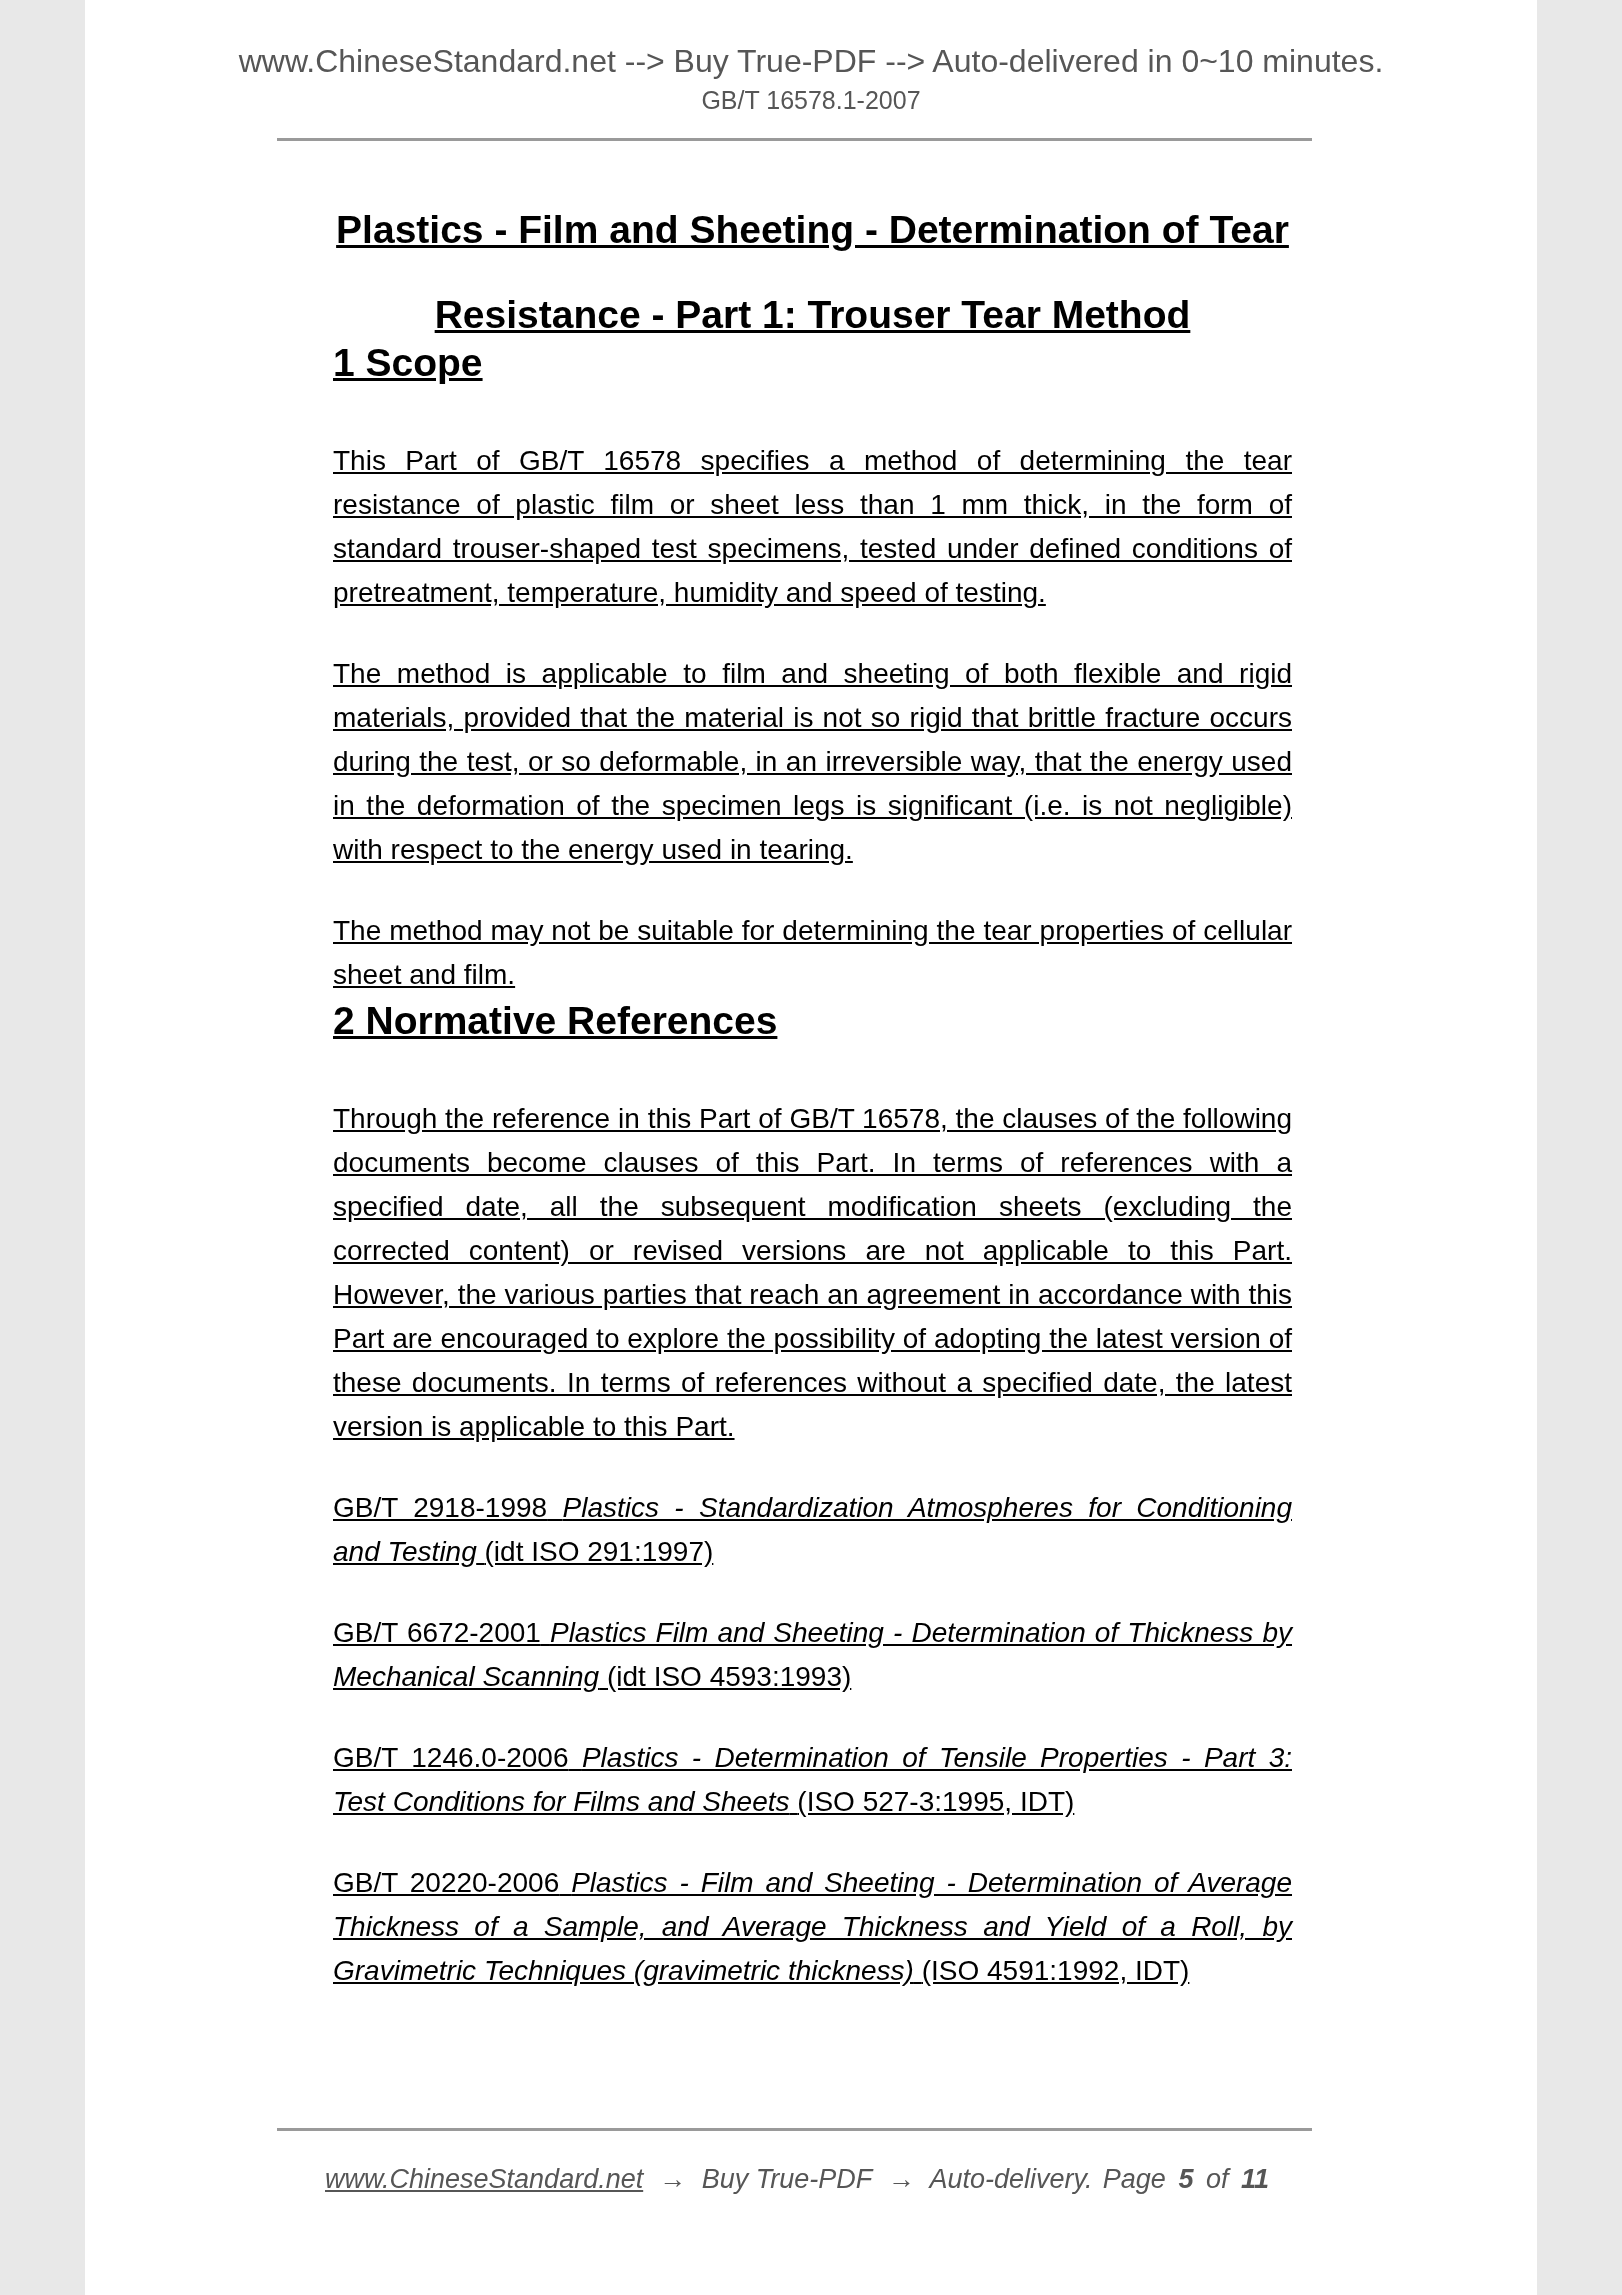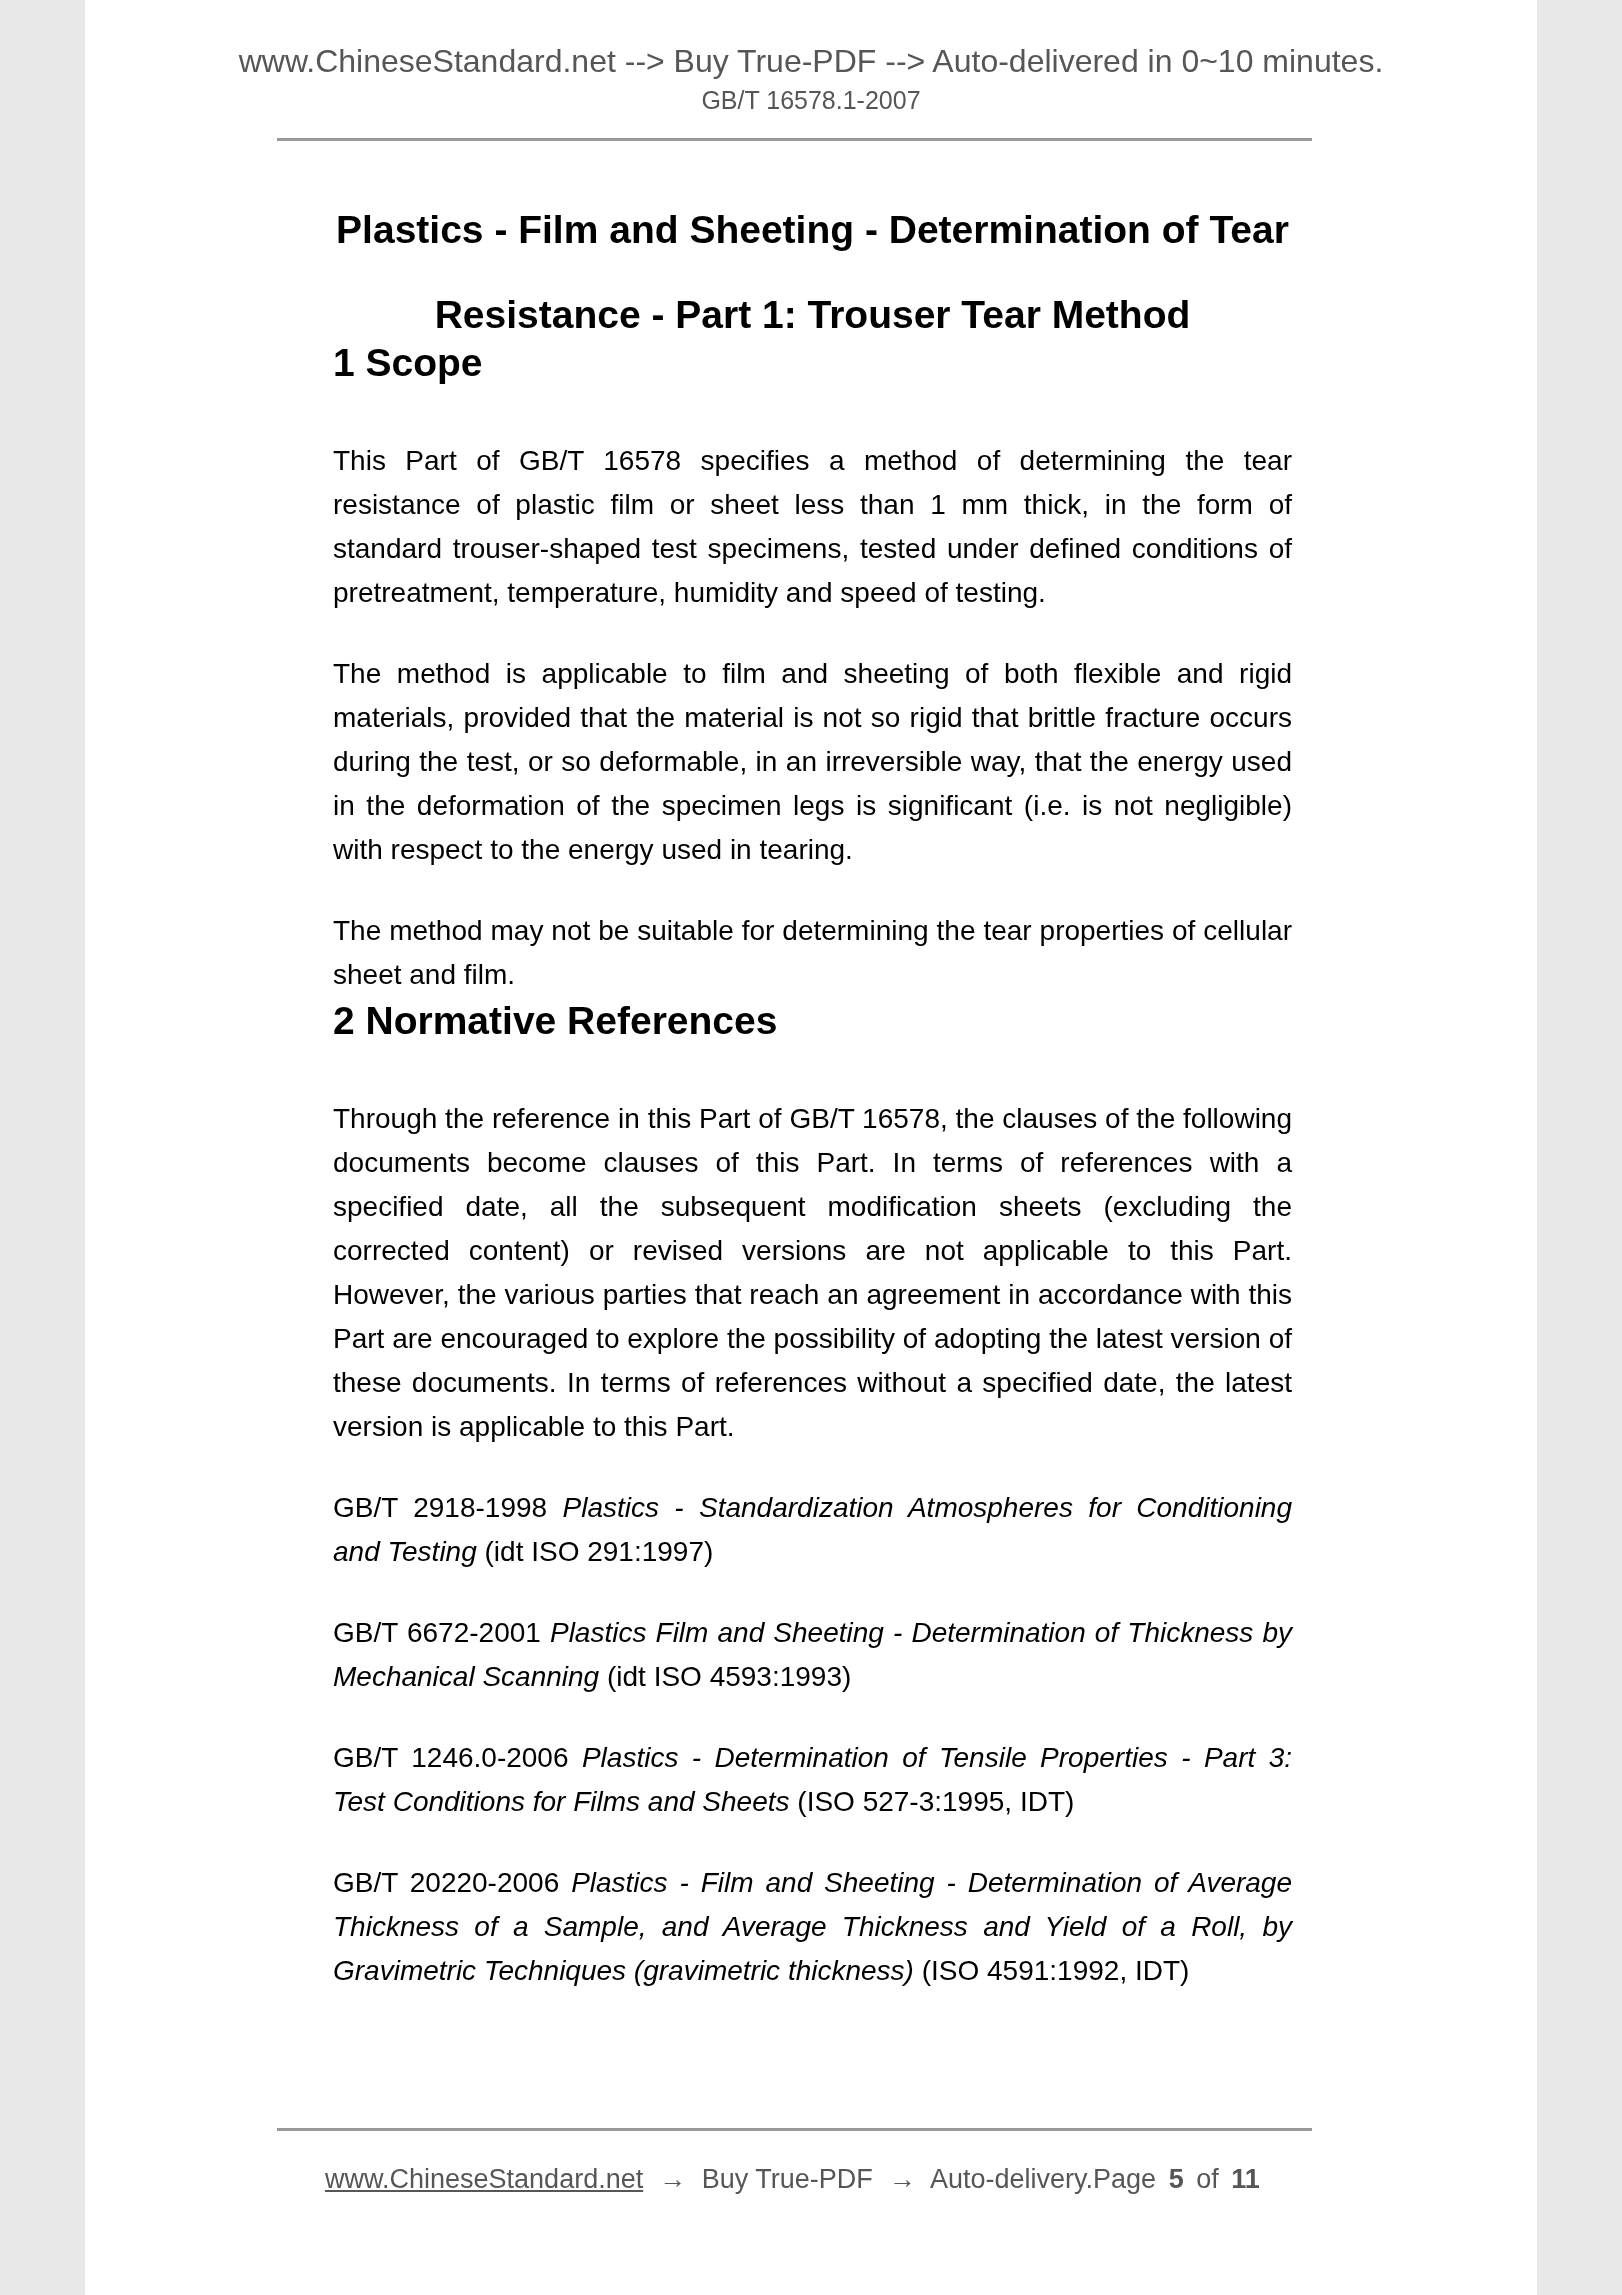--- a/index.html
+++ b/index.html
@@ -27,21 +27,21 @@
     margin-top: 5px;
     color: #565656;
   }
   .header-rule {
     margin: 23px 225px 0 192px;
     height: 3.3px;
     background: #9a9a9a;
   }
 
   
-  .doc-body { padding: 0 245px 0 248px; }
+  .doc-body { padding: 0 245px 0 248px; text-decoration: underline; }
 
   .doc-title {
     margin-top: 65px;
     text-align: center;
     font-size: 39px;
     font-weight: bold;
     line-height: 48px;
   }
   .doc-title .line2 { margin-top: 37px; }
 
@@ -67,24 +67,25 @@
   
   .footer { position: absolute; top: 2128px; left: 0; right: 0; }
   .footer-rule {
     margin: 0 225px 0 192px;
     height: 3.3px;
     background: #9a9a9a;
   }
   .footer-row {
     margin: 33px 263px 0 240px;
     display: flex;
-    justify-content: flex-start;
+    justify-content: space-between;
     align-items: baseline;
     font-size: 27px;
     color: #565656;
+    font-style: italic;
   }
   .footer-left { white-space: nowrap; }
   .footer-link {
     color: #565656;
     text-decoration: underline;
     cursor: pointer;
   }
   .footer-arrow { padding: 0 8.3px; }
   .footer-page { white-space: nowrap; }
   .footer-page .num { font-weight: bold; padding: 0 5px; }

